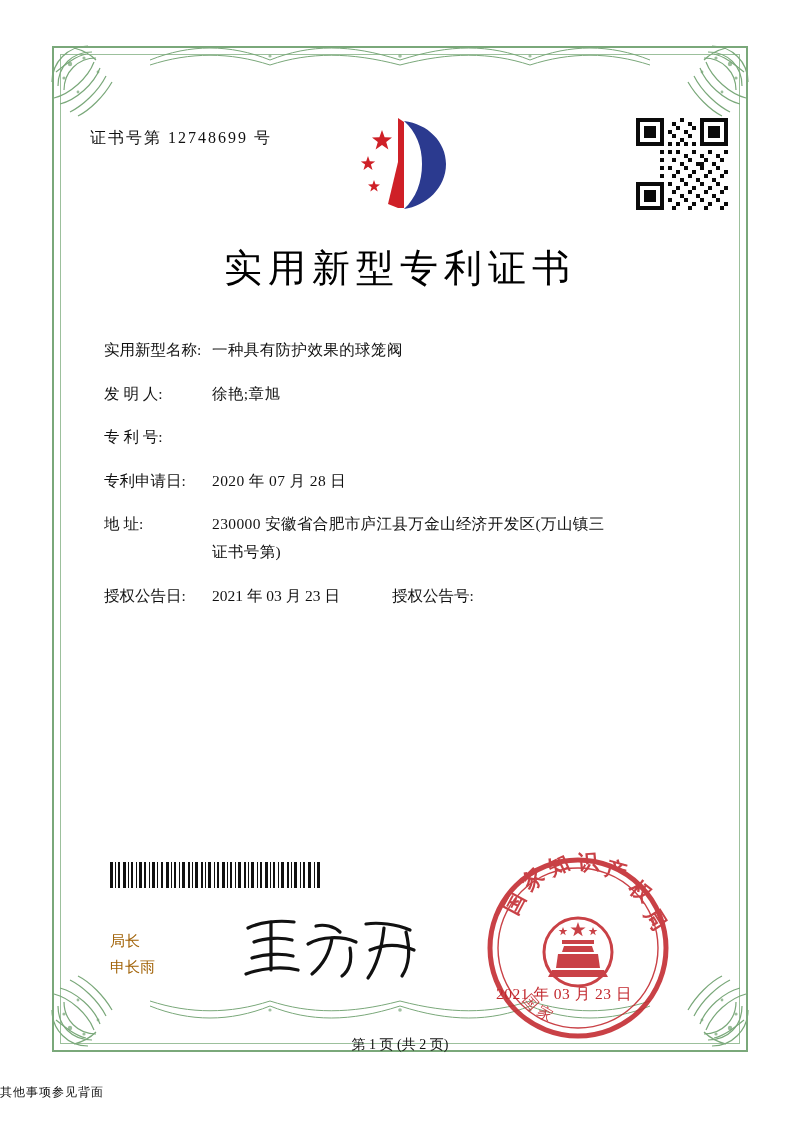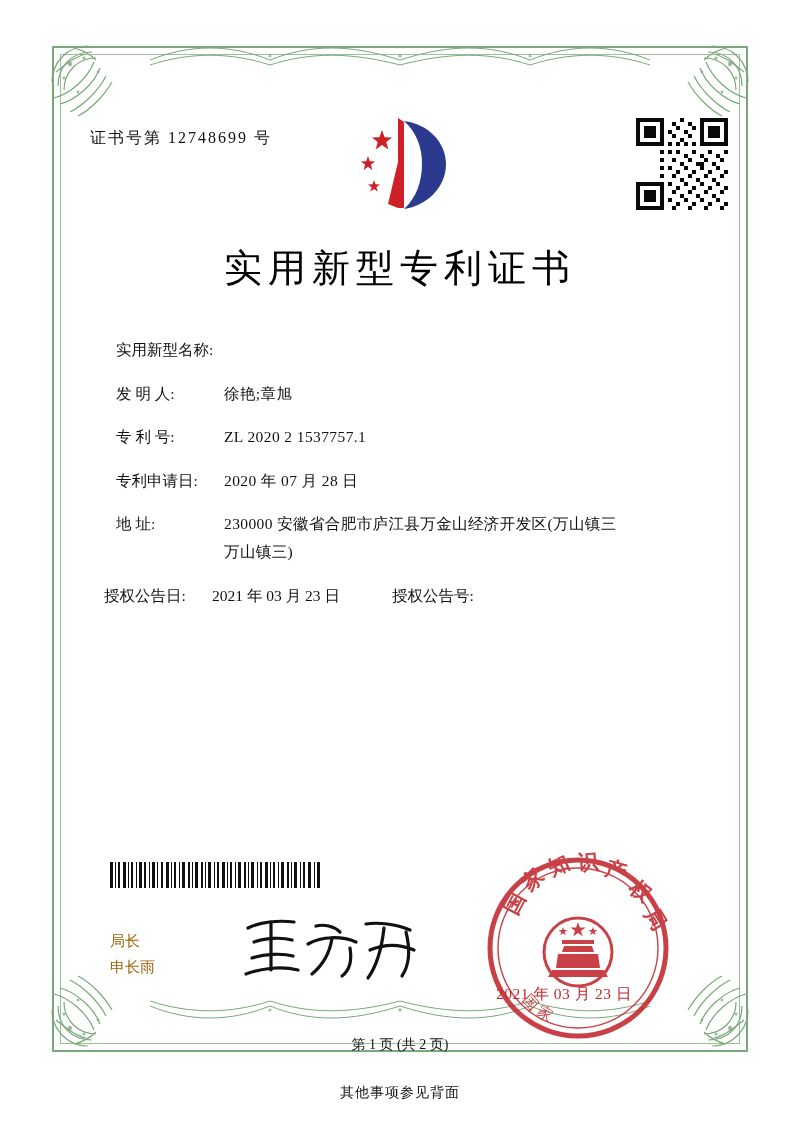--- a/index.html
+++ b/index.html
@@ -114,21 +114,20 @@
   .field-row {
     display: flex;
     align-items: baseline;
     margin-bottom: 22.5px;
   }
   .field-label {
     width: 108px;
     flex: 0 0 108px;
     white-space: nowrap;
     letter-spacing: 0px;
-    margin-left: 12px;
   }
   .field-value {
     flex: 1;
     letter-spacing: 0.4px;
   }
   .field-value .addr-line2 {
     display: block;
     margin-top: 7px;
   }
   .row-two {
@@ -220,22 +219,21 @@
     top: 1036px;
     text-align: center;
     font-size: 14px;
     color: #111;
   }
   .footnote {
     position: absolute;
     left: 0;
     right: 0;
     top: 1084px;
-    text-align: center;
-    font-size: 14px;
+    font-size: 12px;
     color: #111;
     letter-spacing: 1px;
   }
 </style>
 </head>
 <body>
 
 <div class="page">
 
   <div class="border-outer"></div>
@@ -477,43 +475,43 @@
       </g>
     </svg>
   </div>
 
   <div class="title">实用新型专利证书</div>
 
   <div class="fields">
 
     <div class="field-row">
       <div class="field-label">实用新型名称:</div>
+      <div class="field-value">一种具有防护效果的球笼阀</div>
     </div>
 
     <div class="field-row">
       <div class="field-label">发 明 人:</div>
       <div class="field-value">徐艳;章旭</div>
     </div>
 
     <div class="field-row">
       <div class="field-label">专 利 号:</div>
-      <div class="field-value">ZL 2020 2 1537757.1</div>
     </div>
 
     <div class="field-row">
       <div class="field-label">专利申请日:</div>
       <div class="field-value">2020 年 07 月 28 日</div>
     </div>
 
 
     <div class="field-row">
       <div class="field-label">地 址:</div>
       <div class="field-value">
         <span>230000 安徽省合肥市庐江县万金山经济开发区(万山镇三</span>
-        <span class="addr-line2">万山镇三)</span>
+        <span class="addr-line2">证书号第)</span>
       </div>
     </div>
 
     <div class="row-two">
       <div class="half-label">授权公告日:</div>
       <div class="half-value">2021 年 03 月 23 日</div>
       <div class="half-label2">授权公告号:</div>
     </div>
 
   </div>

